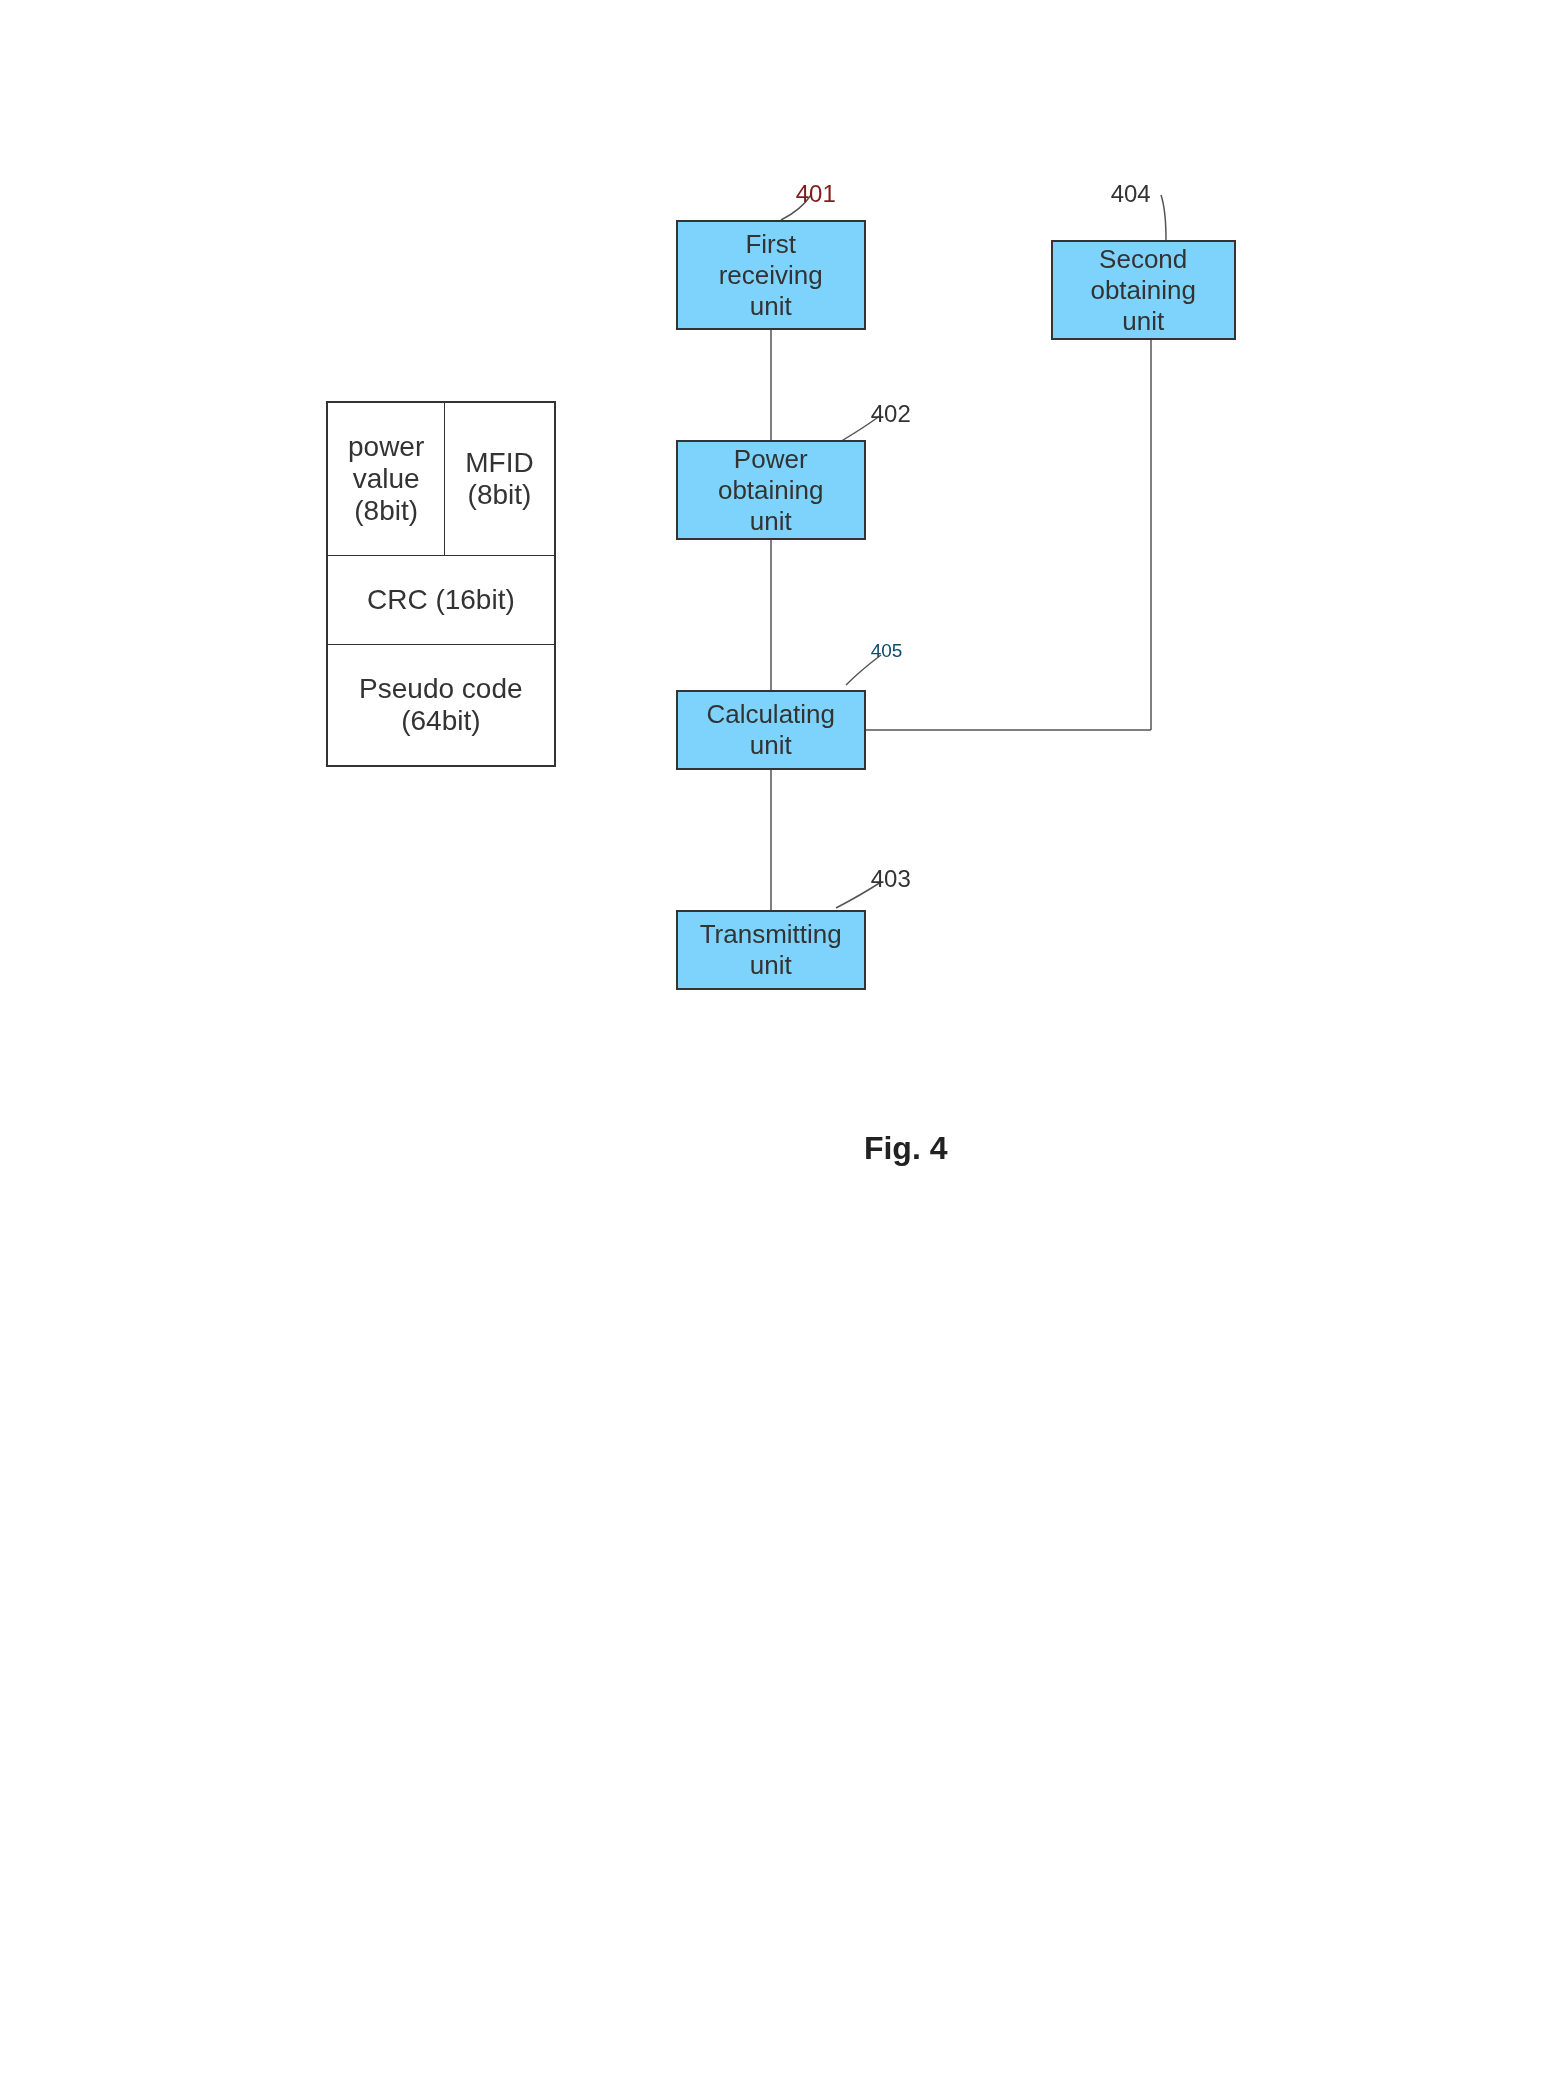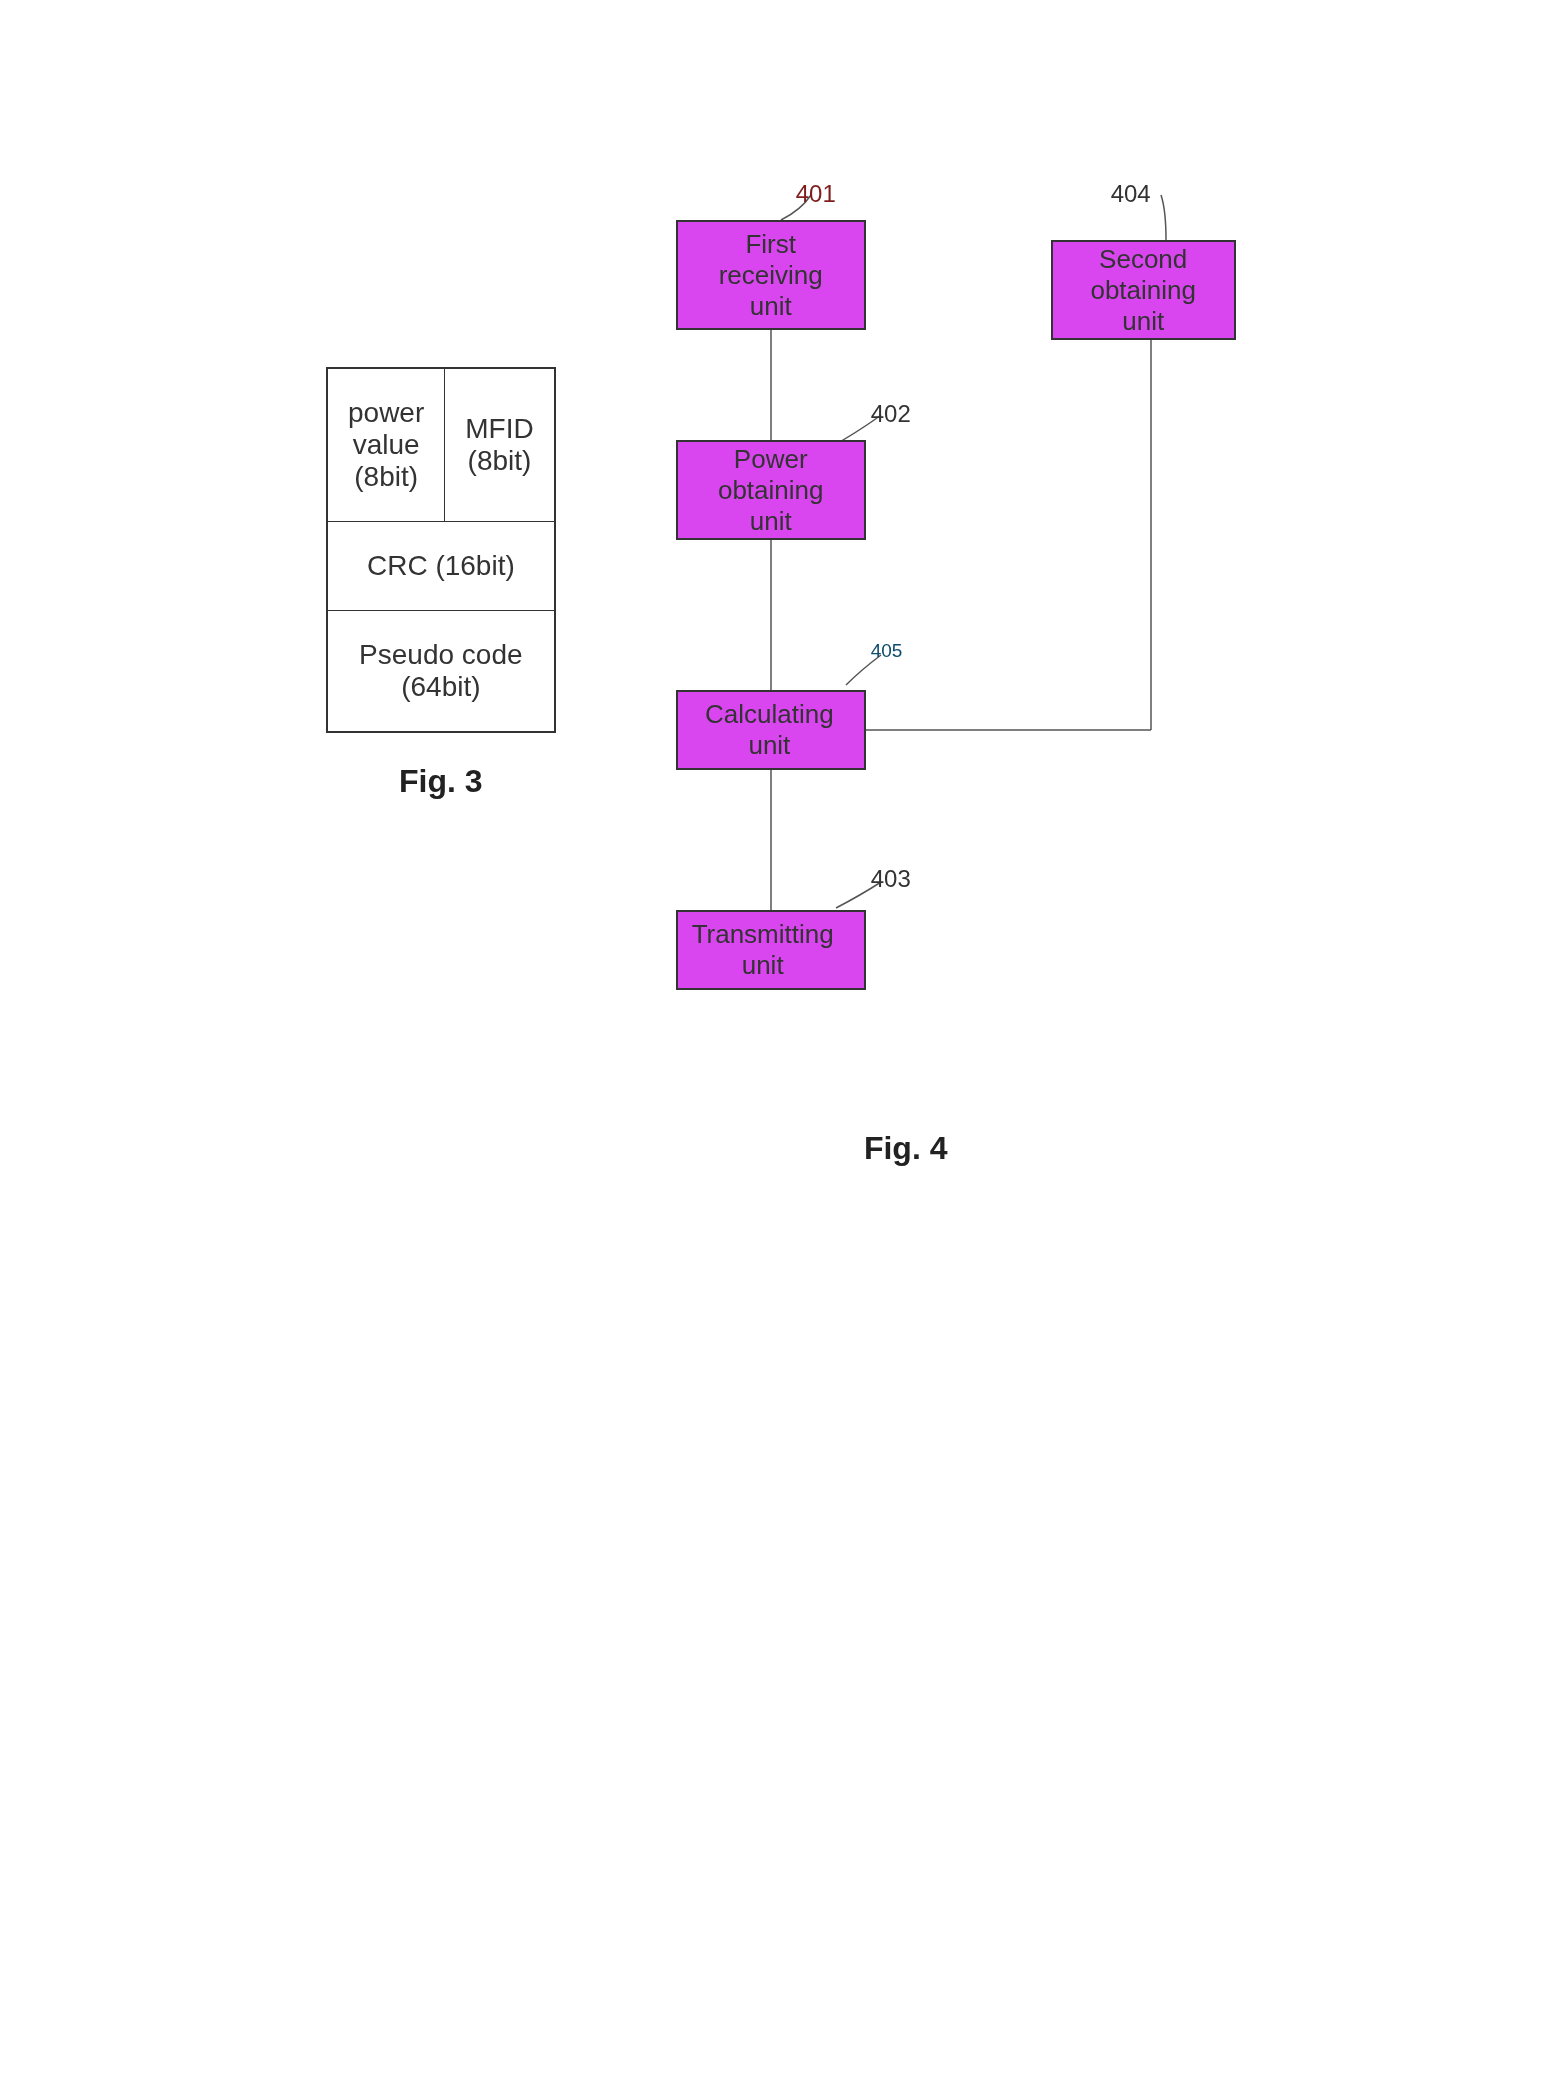--- a/index.html
+++ b/index.html
@@ -74,24 +74,24 @@
     .diagram-area {
       width: 700px;
       position: relative;
       height: 980px;
     }
 
     
     .unit-box {
       position: absolute;
       border: 2px solid #333;
-      background: #d946ef;
-      display: flex;
-      align-items: center;
-      justify-content: flex-end;
+      background: #7dd3fc;
+      display: flex;
+      align-items: center;
+      justify-content: center;
       text-align: center;
       font-size: 26px;
       color: #333;
       padding: 10px 30px;
     }
 
     .first-receiving {
       width: 190px;
       height: 110px;
       left: 120px;
@@ -190,21 +190,20 @@
         <td class="row1-right">MFID (8bit)</td>
       </tr>
       <tr>
         <td colspan="2">CRC (16bit)</td>
       </tr>
       <tr>
         <td colspan="2">Pseudo code (64bit)</td>
       </tr>
     </tbody>
       </table>
-    <div class="fig-caption">Fig. 3</div>
   </div>
 
   <div class="fig4-container">
     <div class="diagram-area">
 
       <svg class="diagram-svg" viewBox="0 0 700 980">
 
         <line x1="215" y1="210" x2="215" y2="320" stroke="#555" stroke-width="1.5"></line>
 
         <line x1="215" y1="420" x2="215" y2="570" stroke="#555" stroke-width="1.5"></line>

